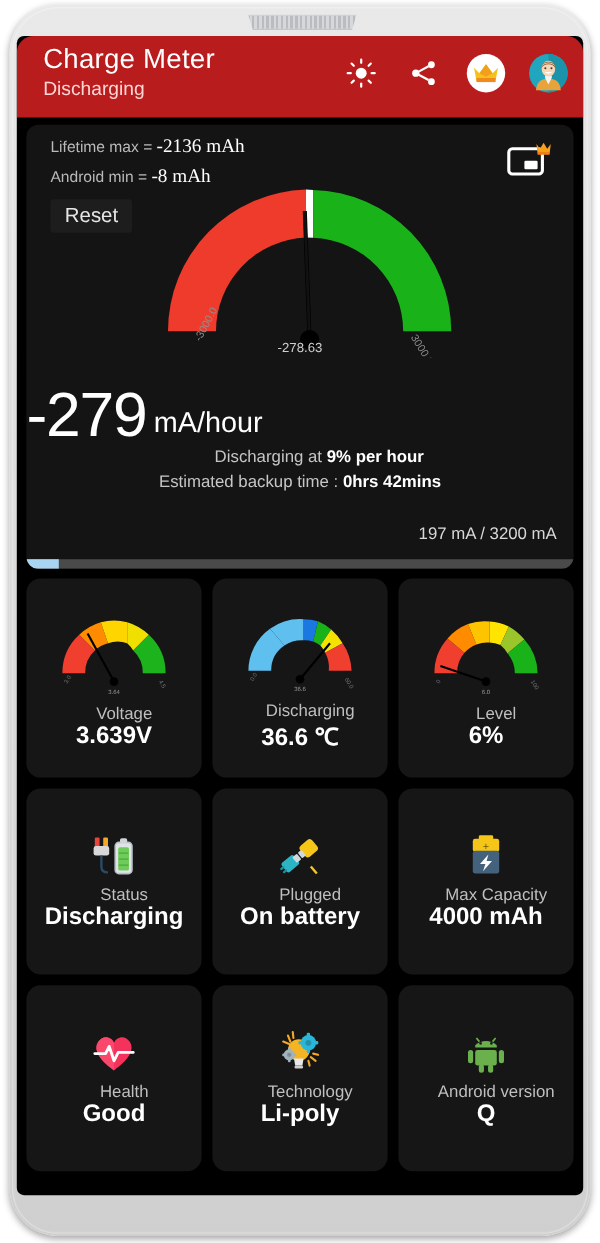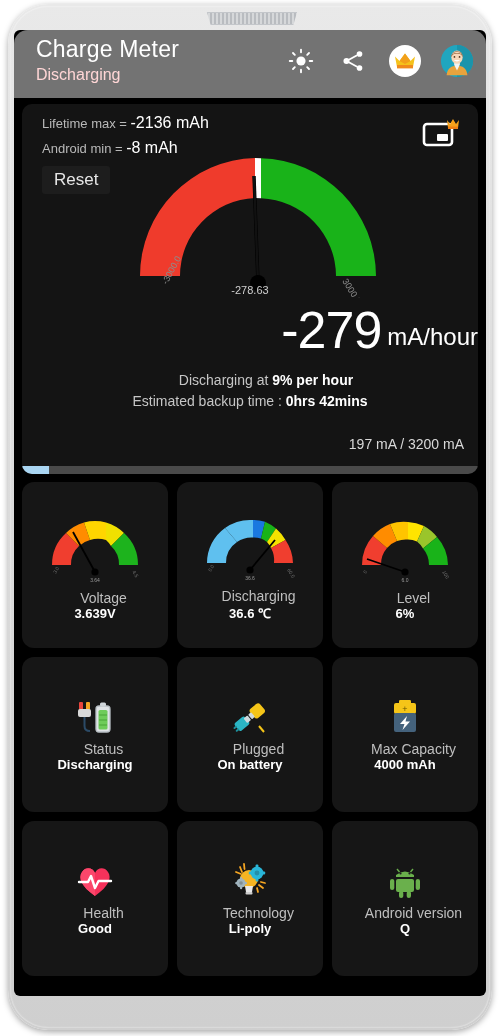--- a/index.html
+++ b/index.html
@@ -12,57 +12,57 @@
          box-shadow:0 2px 6px rgba(0,0,0,.35);}
   .frame-inner-shadow{position:absolute;left:10px;top:6px;width:480px;height:1022px;border-radius:38px;
          box-shadow:inset 0 0 2px rgba(255,255,255,.9);pointer-events:none;}
   .speaker{position:absolute;left:205px;top:12px;width:92px;height:11px;border-radius:2px;
            background:repeating-linear-gradient(90deg,#b9bcc0 0 2px,#d6d8da 2px 4px);
            border:1px solid #c3c6ca;
            clip-path:polygon(2% 0,98% 0,94% 100%,6% 100%);}
   .screen{position:absolute;left:14px;top:30px;width:472px;height:966px;background:#000;overflow:hidden;border-radius:6px;}
 
   
-  .appbar{position:relative;height:68px;background:#737373;border-top-left-radius:14px;border-top-right-radius:14px;}
+  .appbar{position:relative;height:68px;background:#b91c1c;border-top-left-radius:14px;border-top-right-radius:14px;}
   .app-title{position:absolute;left:22px;top:6px;font-size:23px;color:#ffffff;letter-spacing:.2px;}
   .app-sub{position:absolute;left:22px;top:36px;font-size:16px;color:#ffd6d6;}
   .bar-icons{position:absolute;right:12px;top:14px;display:flex;align-items:center;gap:18px;}
   .bicon{width:34px;height:34px;display:flex;align-items:center;justify-content:center;}
 
   
   .panel{position:relative;margin:6px 8px 0 8px;background:#141414;border-radius:10px;height:370px;overflow:hidden;}
   .life{position:absolute;left:20px;top:10px;}
   .life-row{font-size:13px;color:#b9b9b9;margin-bottom:7px;white-space:nowrap;}
-  .life-row b{color:#ffffff;font-size:16px;font-weight:400;}
+  .life-row b{color:#ffffff;font-size:16px;font-weight:400;font-family:Liberation Serif, serif;}
   .reset-btn{margin-top:2px;display:inline-block;padding:4px 12px;font-size:17px;color:#e6e6e6;
              background:#1d1d1d;border-radius:3px;}
   .widget-icon{position:absolute;right:16px;top:14px;width:40px;height:34px;}
 
   .gauge-wrap{position:absolute;left:0;right:0;top:44px;height:150px;}
   .gauge-val{position:absolute;left:0;right:0;top:180px;text-align:center;font-size:11px;color:#cfcfcf;}
 
-  .big-read{position:absolute;left:0;right:0;top:196px;text-align:right;}
+  .big-read{position:absolute;left:0;right:0;top:212px;text-align:left;}
   .big-num{font-size:52px;color:#ffffff;font-weight:400;letter-spacing:-1px;vertical-align:-3px;}
   .big-unit{font-size:24px;color:#ffffff;margin-left:6px;}
   .sub1,.sub2{text-align:center;color:#c6c6c6;font-size:14px;}
   .sub1{position:absolute;left:0;right:0;top:268px;margin-left:32px;}
   .sub2{position:absolute;left:0;right:0;top:289px;}
   .sub1 b,.sub2 b{color:#ffffff;}
 
   .mA-text{position:absolute;right:14px;bottom:22px;font-size:14px;color:#d8d8d8;}
   .progress{position:absolute;left:0;bottom:0;width:100%;height:8px;background:#4a4a4a;}
   .progress-fill{height:100%;background:#a9d5f2;}
 
   
   .grid{padding:8px 8px 0 8px;display:grid;grid-template-columns:repeat(3,1fr);gap:9px;}
   .card{background:#161616;border-radius:12px;height:166px;display:flex;flex-direction:column;
         align-items:center;justify-content:center;}
   .card.tall{height:155px;}
   .card-label{font-size:14px;color:#bfbfbf;margin-top:4px;margin-left:17px;}
-  .card-value{font-size:13px;color:#ffffff;font-weight:bold;margin-top:0;}
+  .card-value{font-size:20px;color:#ffffff;font-weight:bold;margin-top:0;}
   .minigauge{width:110px;height:74px;margin-bottom:2px;}
   .emoji{font-size:30px;line-height:34px;height:40px;display:flex;align-items:center;}
   .nav-space{height:24px;}
 </style>
 </head>
 <body>
 
 <div id="phone">
   <div class="frame"></div>
   <div class="speaker"></div>

